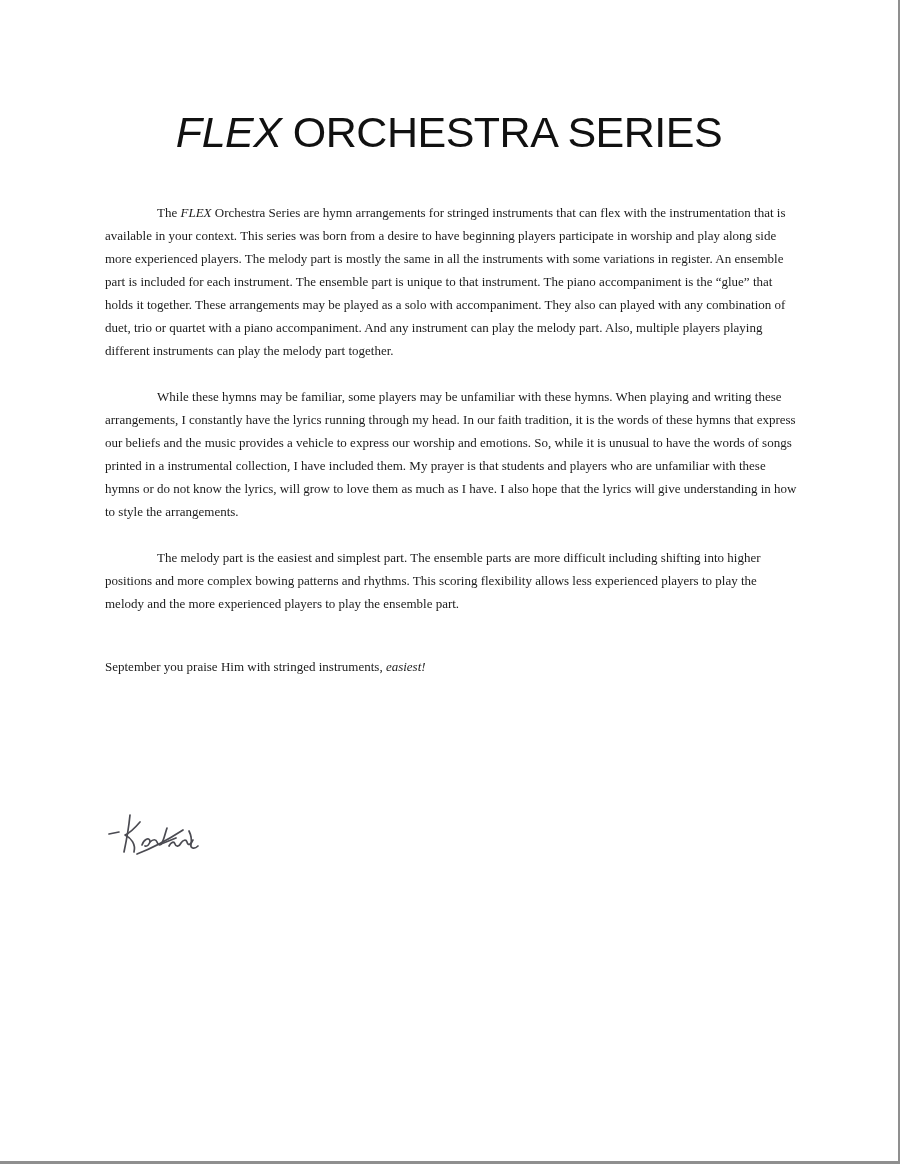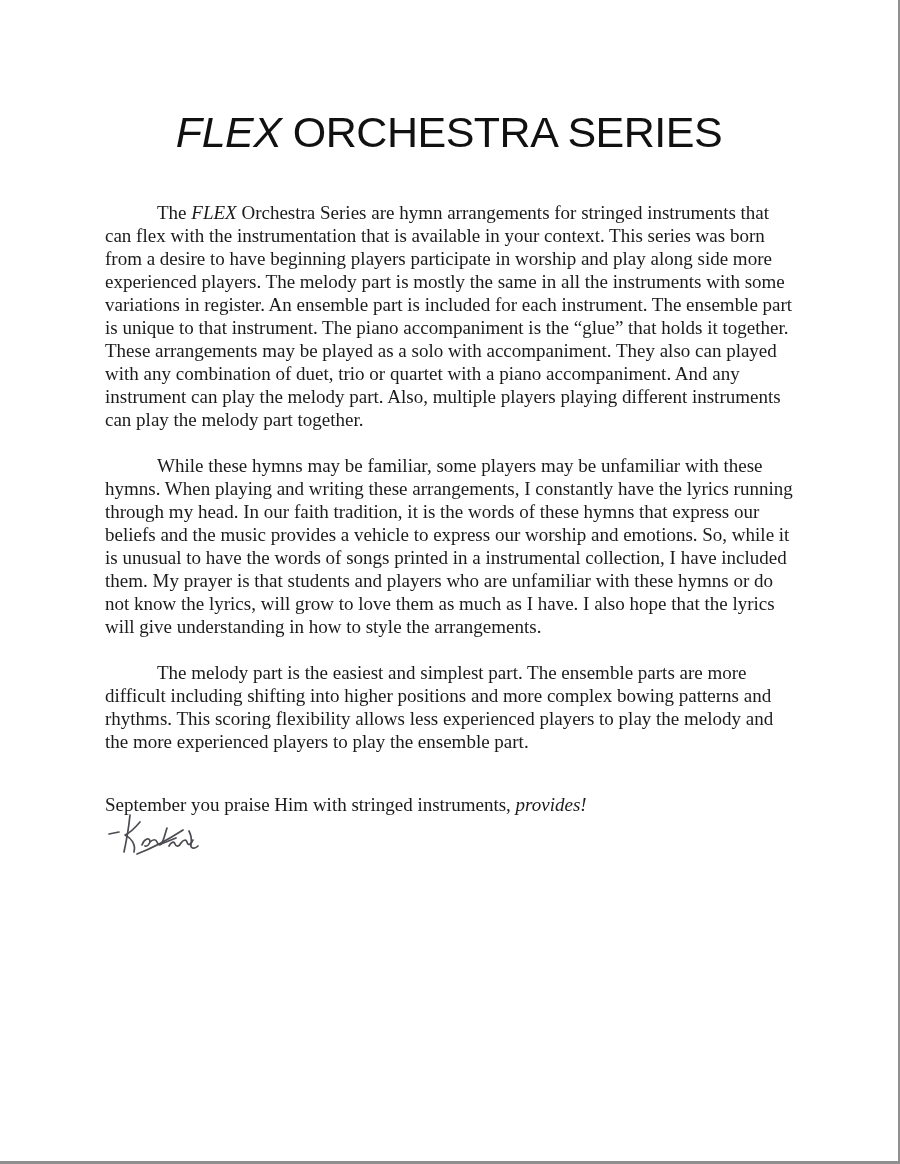--- a/index.html
+++ b/index.html
@@ -34,21 +34,21 @@
   }
   .title .t-italic {
     font-style: italic;
   }
   .content {
     position: absolute;
     left: 105px;
     top: 201px;
     width: 692px;
     font-family: "Liberation Serif", serif;
-    font-size: 19px;
+    font-size: 13px;
     line-height: 23px;
     color: #1b1b1b;
     text-align: left;
   }
   .content p {
     margin: 0 0 23px 0;
     text-indent: 52px;
   }
   .content p.closing {
     margin-top: 40px;
@@ -81,21 +81,21 @@
 <div class="page">
 
   <h1 class="title"><span class="t-italic">FLEX</span><span> ORCHESTRA SERIES</span></h1>
 
   <div class="content">
     <div id="paragraphs">
         <p><span>The </span><i>FLEX</i><span> Orchestra Series are hymn arrangements for stringed instruments that can flex with the instrumentation that is available in your context. This series was born from a desire to have beginning players participate in worship and play along side more experienced players. The melody part is mostly the same in all the instruments with some variations in register. An ensemble part is included for each instrument. The ensemble part is unique to that instrument. The piano accompaniment is the “glue” that holds it together. These arrangements may be played as a solo with accompaniment. They also can played with any combination of duet, trio or quartet with a piano accompaniment. And any instrument can play the melody part. Also, multiple players playing different instruments can play the melody part together.</span></p>
         <p><span>While these hymns may be familiar, some players may be unfamiliar with these hymns. When playing and writing these arrangements, I constantly have the lyrics running through my head. In our faith tradition, it is the words of these hymns that express our beliefs and the music provides a vehicle to express our worship and emotions. So, while it is unusual to have the words of songs printed in a instrumental collection, I have included them. My prayer is that students and players who are unfamiliar with these hymns or do not know the lyrics, will grow to love them as much as I have. I also hope that the lyrics will give understanding in how to style the arrangements.</span></p>
         <p><span>The melody part is the easiest and simplest part. The ensemble parts are more difficult including shifting into higher positions and more complex bowing patterns and rhythms. This scoring flexibility allows less experienced players to play the melody and the more experienced players to play the ensemble part.</span></p>
       </div>
-    <p class="closing" id="closing-line"><span>September you praise Him with stringed instruments, </span><i>provides!</i></p>
+    <p class="closing" id="closing-line"><span>September you praise Him with stringed instruments, </span><i>easiest!</i></p>
   </div>
 
   <div class="signature-block">
     <svg viewBox="0 0 110 62" role="img" aria-label="Kristin">
 
       <path class="sig-stroke" d="M6 26 L16 24"></path>
 
       <path class="sig-stroke" d="M27 7 C26 17, 24 30, 21 44"></path>
 
       <path class="sig-stroke" d="M37 14 C31 21, 27 25, 22 27 C28 30, 33 36, 31 44"></path>

